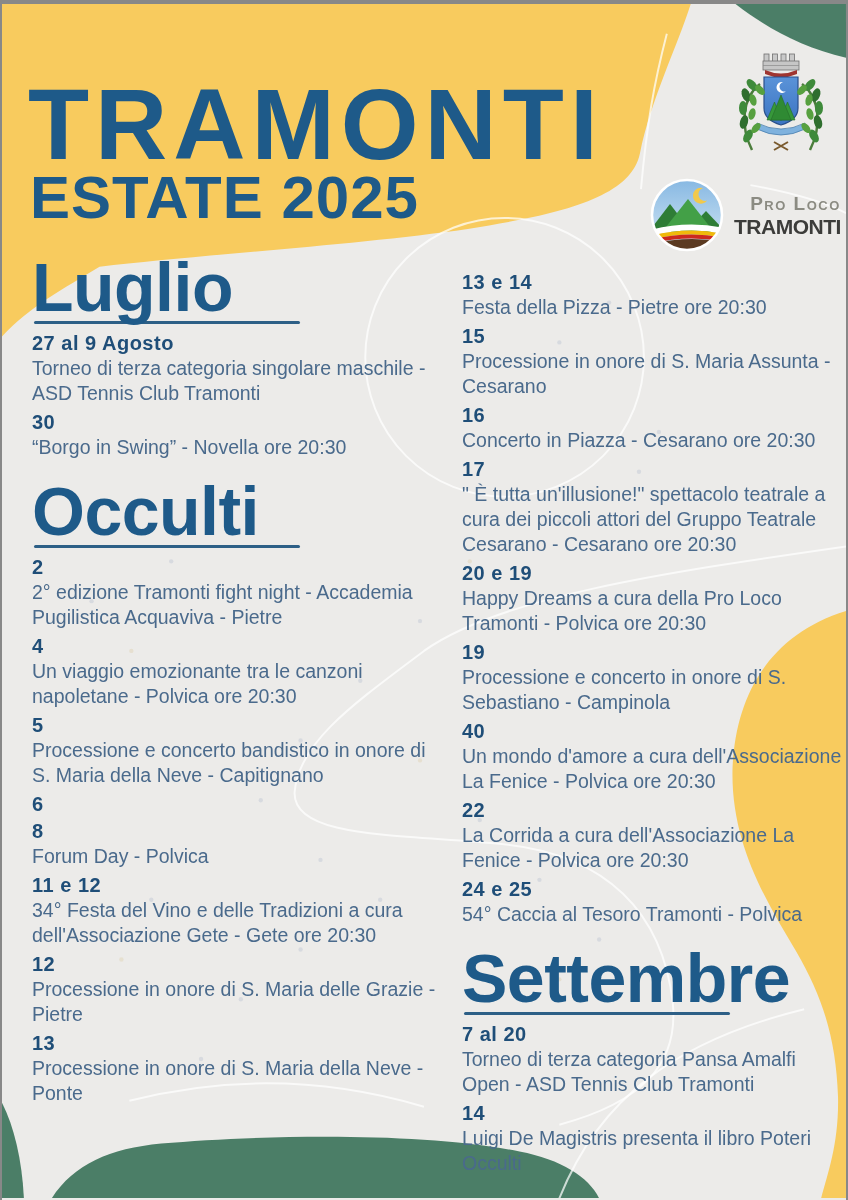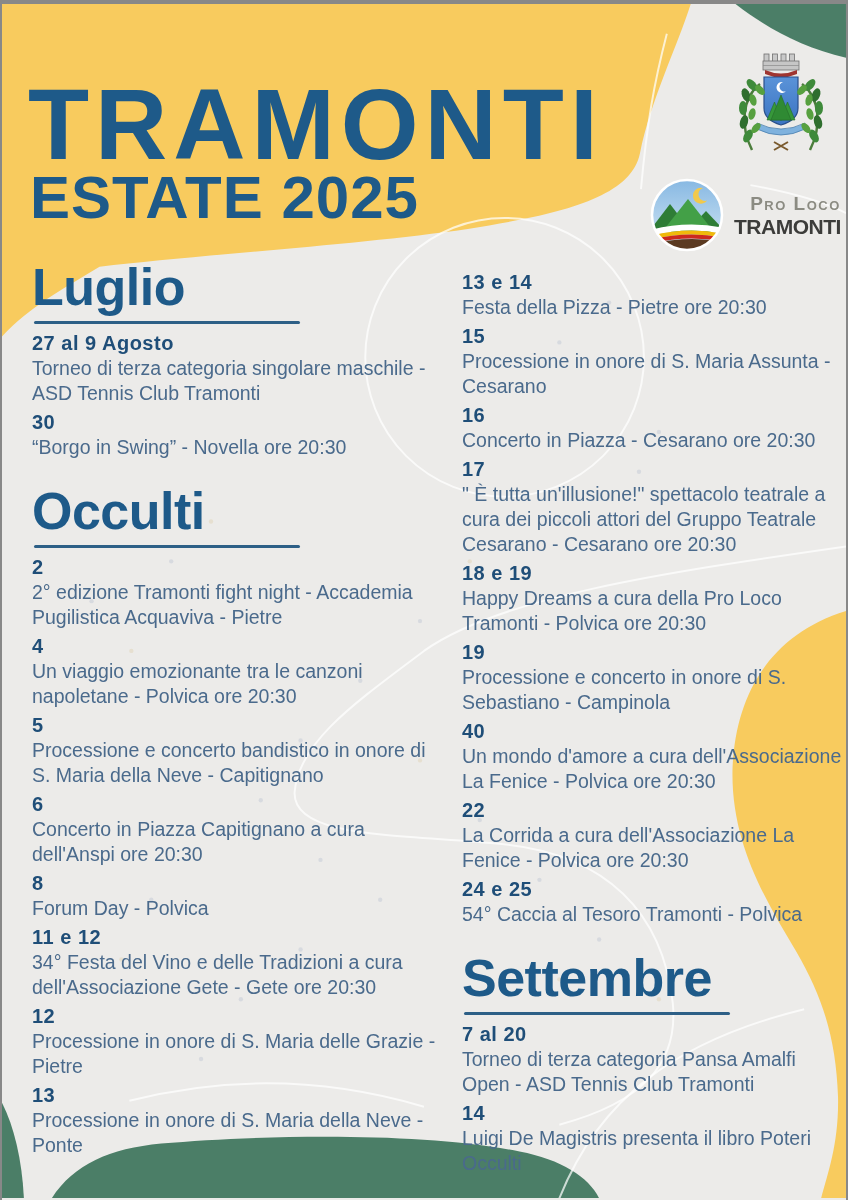--- a/index.html
+++ b/index.html
@@ -34,21 +34,21 @@
   .proloco-text{margin-left:10px;line-height:1;text-align:right;}
   .proloco-line1{font-size:19px;letter-spacing:1.5px;color:#8B8B82;font-variant:small-caps;font-weight:600;}
   .proloco-line2{font-size:21px;letter-spacing:-0.5px;color:#3C3C3A;font-weight:800;margin-top:3px;}
 
   
   .col{position:absolute;z-index:2;}
   .col-left{left:30px;top:254px;width:410px;}
   .col-right{left:460px;top:262px;width:380px;}
   .month + .month{margin-top:22px;}
   .month h3{
-    margin:0;font-size:52px;line-height:58px;font-weight:800;letter-spacing:-0.5px;
+    margin:0;font-size:68px;line-height:58px;font-weight:800;letter-spacing:-0.5px;
     color:var(--title,#1E5A89);
   }
   .rule{width:266px;height:3px;background:var(--rule,#2D5F86);margin:5px 0 8px 2px;border-radius:2px;}
   .event{margin-top:5px;}
   .event .date{
     font-size:20px;line-height:22px;font-weight:800;letter-spacing:.5px;
     color:var(--date,#1F4E78);
   }
   .event .desc{
     margin-top:2px;font-size:19.5px;line-height:25px;font-weight:500;
@@ -211,21 +211,20 @@
         <div class="event">
           <div class="date">4</div>
           <div class="desc">Un viaggio emozionante tra le canzoni napoletane - Polvica ore 20:30</div>
         </div>
         <div class="event">
           <div class="date">5</div>
           <div class="desc">Processione e concerto bandistico in onore di S. Maria della Neve - Capitignano</div>
         </div>
         <div class="event">
           <div class="date">6</div>
-          <div class="desc">Concerto in Piazza Capitignano a cura dell'Anspi ore 20:30</div>
         </div>
         <div class="event">
           <div class="date">8</div>
           <div class="desc">Forum Day - Polvica</div>
         </div>
         <div class="event">
           <div class="date">11 e 12</div>
           <div class="desc">34° Festa del Vino e delle Tradizioni a cura dell'Associazione Gete - Gete ore 20:30</div>
         </div>
         <div class="event">
@@ -250,21 +249,21 @@
         </div>
         <div class="event">
           <div class="date">16</div>
           <div class="desc">Concerto in Piazza -  Cesarano ore 20:30</div>
         </div>
         <div class="event">
           <div class="date">17</div>
           <div class="desc">" È tutta un'illusione!" spettacolo teatrale a cura dei piccoli attori del Gruppo Teatrale Cesarano - Cesarano  ore 20:30</div>
         </div>
         <div class="event">
-          <div class="date">18 e 19</div>
+          <div class="date">20 e 19</div>
           <div class="desc">Happy Dreams a cura della Pro Loco Tramonti  - Polvica ore 20:30</div>
         </div>
         <div class="event">
           <div class="date">19</div>
           <div class="desc">Processione e concerto in onore di S. Sebastiano - Campinola</div>
         </div>
         <div class="event">
           <div class="date">40</div>
           <div class="desc">Un mondo d'amore a cura dell'Associazione La Fenice - Polvica ore 20:30</div>
         </div>

